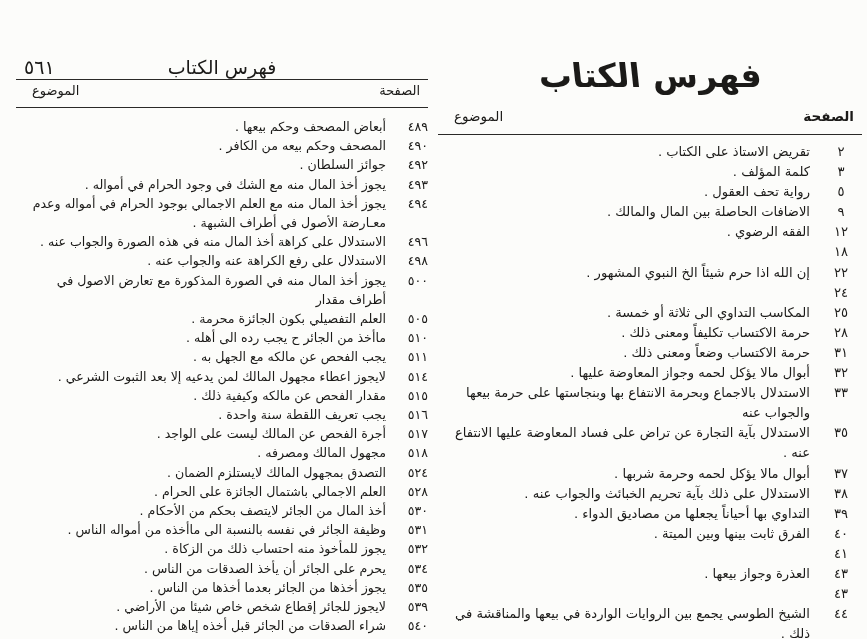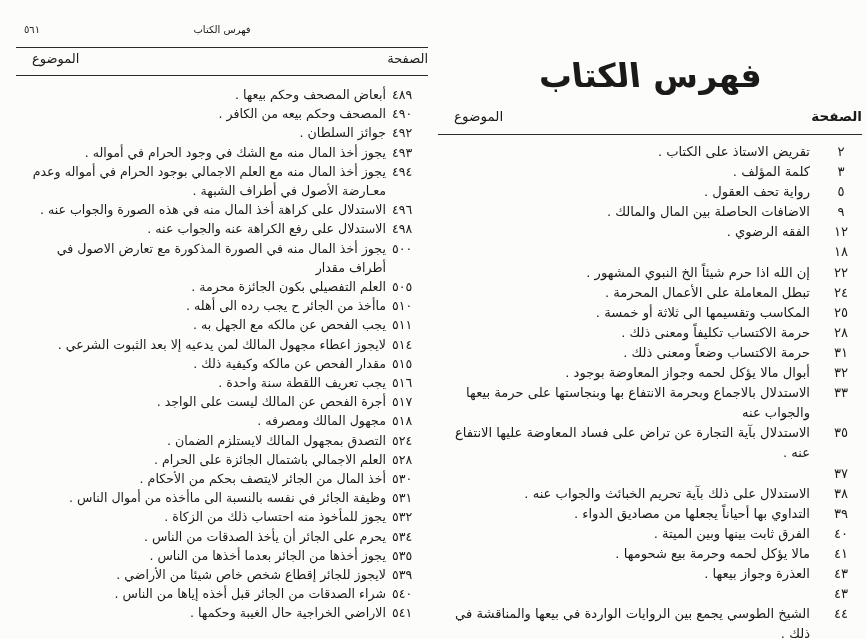--- a/index.html
+++ b/index.html
@@ -21,21 +21,22 @@
   }
   
   .page-left {
     left: 16px;
     top: 24px;
     width: 412px;
   }
   .lp-head {
     position: relative;
     height: 20px;
-    font-size: 10px;
+    font-size: 19px;
+    margin-top: 32px;
   }
   .lp-runhead {
     position: absolute;
     left: 0; right: 0;
     text-align: center;
   }
   .lp-pagenum {
     position: absolute;
     left: 8px;
     top: 0;
@@ -54,38 +55,38 @@
     font-size: 13px;
   }
   .col-subject {
     position: absolute;
     left: 16px; right: 0;
     text-align: left;
   }
   .page-right .col-subject { right: -60px; }
   .col-page {
     position: absolute;
-    right: 0;
+    right: 8px;
     top: 3px;
   }
   .entries {
     margin-top: 9px;
   }
   .entry {
     display: flex;
     direction: rtl;
     align-items: flex-start;
   }
   .page-left .entry {
     font-size: 12.6px;
     line-height: 19.2px;
   }
   .entry .num {
     flex: 0 0 36px;
-    text-align: left;
+    text-align: right;
     letter-spacing: 1px;
     white-space: nowrap;
   }
   .entry .subj {
     flex: 1 1 auto;
     text-align: right;
     padding-right: 6px;
   }
   
   .page-right {
@@ -196,21 +197,21 @@
       <div class="entry">
         <span class="num">٥٢٨</span>
         <span class="subj">العلم الاجمالي باشتمال الجائزة على الحرام .</span>
       </div>
       <div class="entry">
         <span class="num">٥٣٠</span>
         <span class="subj">أخذ المال من الجائر لايتصف بحكم من الأحكام .</span>
       </div>
       <div class="entry">
         <span class="num">٥٣١</span>
-        <span class="subj">وظيفة الجائر في نفسه بالنسبة الى ماأخذه من أموال الناس .</span>
+        <span class="subj">وظيفة الجائر في نفسه بالنسبة الى ماأخذه من أمواله الناس .</span>
       </div>
       <div class="entry">
         <span class="num">٥٣٢</span>
         <span class="subj">يجوز للمأخوذ منه احتساب ذلك من الزكاة .</span>
       </div>
       <div class="entry">
         <span class="num">٥٣٤</span>
         <span class="subj">يحرم على الجائر أن يأخذ الصدقات من الناس .</span>
       </div>
       <div class="entry">
@@ -262,64 +263,63 @@
       </div>
       <div class="entry">
         <span class="num">١٨</span>
       </div>
       <div class="entry">
         <span class="num">٢٢</span>
         <span class="subj">إن الله اذا حرم شيئاً الخ النبوي المشهور .</span>
       </div>
       <div class="entry">
         <span class="num">٢٤</span>
-        <span class="subj">تبطل المعاملة على الأعمال المحرمة .</span>
       </div>
       <div class="entry">
         <span class="num">٢٥</span>
-        <span class="subj">المكاسب وتقسيمها الى ثلاثة أو خمسة .</span>
+        <span class="subj">المكاسب التداوي الى ثلاثة أو خمسة .</span>
       </div>
       <div class="entry">
         <span class="num">٢٨</span>
         <span class="subj">حرمة الاكتساب تكليفاً ومعنى ذلك .</span>
       </div>
       <div class="entry">
         <span class="num">٣١</span>
         <span class="subj">حرمة الاكتساب وضعاً ومعنى ذلك .</span>
       </div>
       <div class="entry">
         <span class="num">٣٢</span>
-        <span class="subj">أبوال مالا يؤكل لحمه وجواز المعاوضة بوجود .</span>
+        <span class="subj">أبوال مالا يؤكل لحمه وجواز المعاوضة عليها .</span>
       </div>
       <div class="entry">
         <span class="num">٣٣</span>
         <span class="subj">الاستدلال بالاجماع وبحرمة الانتفاع بها وبنجاستها على حرمة بيعها والجواب عنه</span>
       </div>
       <div class="entry">
         <span class="num">٣٥</span>
         <span class="subj">الاستدلال بآية التجارة عن تراض على فساد المعاوضة عليها الانتفاع عنه .</span>
       </div>
       <div class="entry">
         <span class="num">٣٧</span>
+        <span class="subj">أبوال مالا يؤكل لحمه وحرمة شربها .</span>
       </div>
       <div class="entry">
         <span class="num">٣٨</span>
         <span class="subj">الاستدلال على ذلك بآية تحريم الخبائث والجواب عنه .</span>
       </div>
       <div class="entry">
         <span class="num">٣٩</span>
         <span class="subj">التداوي بها أحياناً يجعلها من مصاديق الدواء .</span>
       </div>
       <div class="entry">
         <span class="num">٤٠</span>
         <span class="subj">الفرق ثابت بينها وبين الميتة .</span>
       </div>
       <div class="entry">
         <span class="num">٤١</span>
-        <span class="subj">مالا يؤكل لحمه وحرمة بيع شحومها .</span>
       </div>
       <div class="entry">
         <span class="num">٤٣</span>
         <span class="subj">العذرة وجواز بيعها .</span>
       </div>
       <div class="entry">
         <span class="num">٤٣</span>
       </div>
       <div class="entry">
         <span class="num">٤٤</span>

